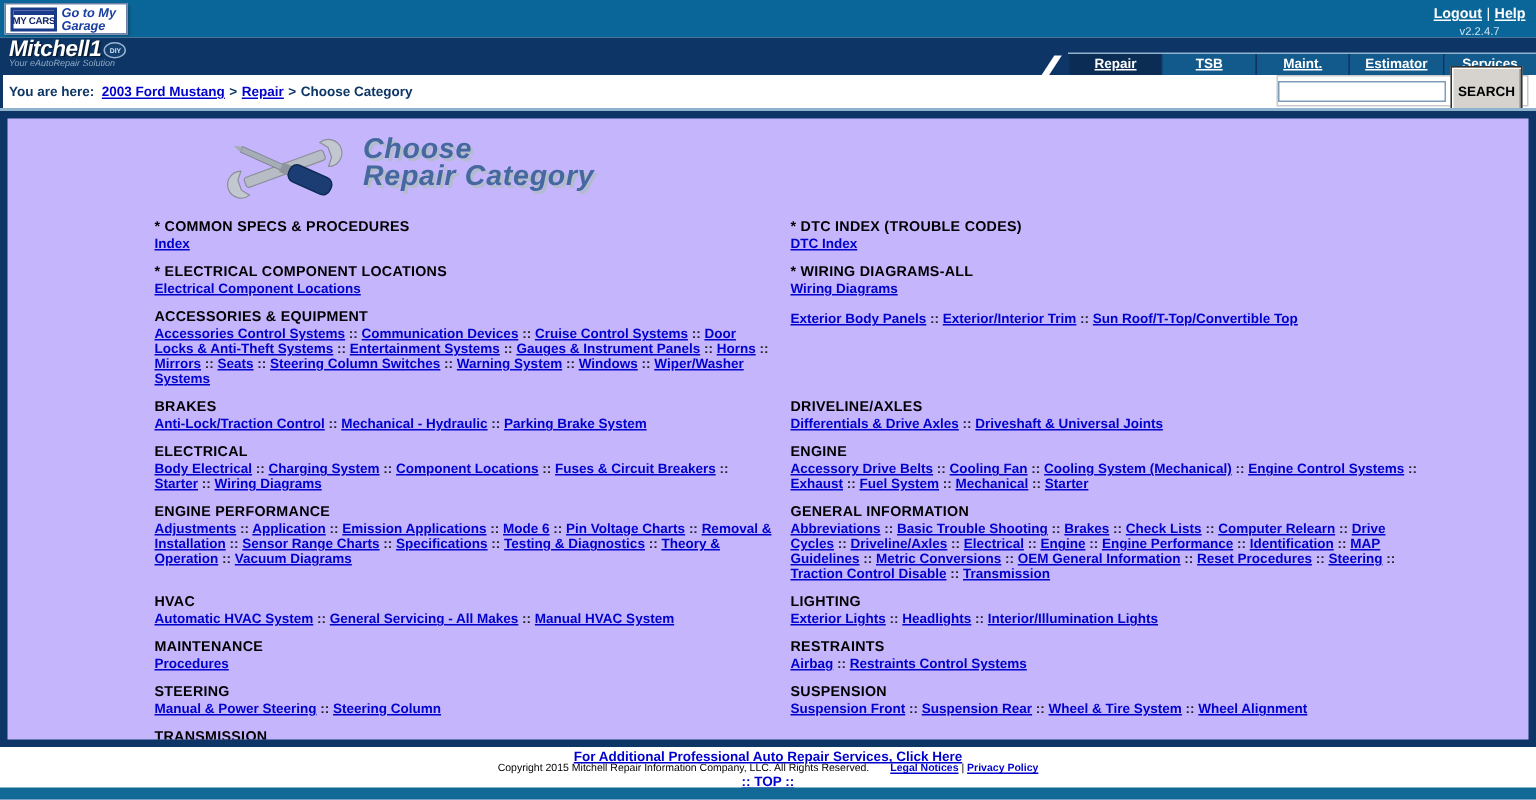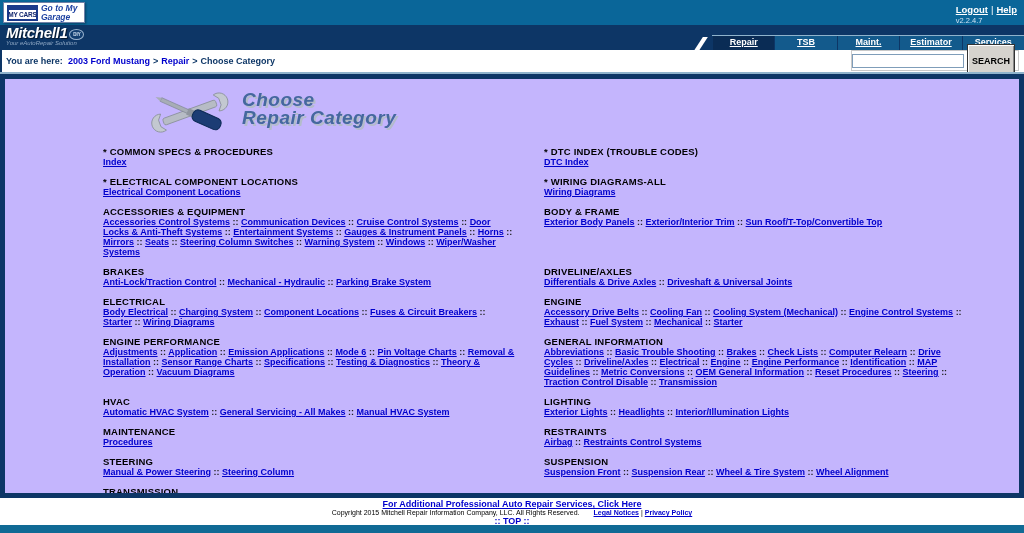--- a/index.html
+++ b/index.html
@@ -15,21 +15,21 @@
   a{cursor:pointer;}
 
   
   .band-top{position:absolute;top:0;left:0;right:0;height:25px;background:var(--teal);}
   .mycars{position:absolute;left:3px;top:2px;height:21px;background:#fff;border:1px solid #6f81a8;
     display:flex;align-items:center;gap:3px;padding:1px 3px;box-shadow:1px 1px 2px rgba(0,0,0,.35);cursor:pointer;}
   .plate{width:31px;height:16px;border:2px solid #1a3a8c;background:#fff;display:flex;flex-direction:column;align-items:center;}
   .plate-top{width:100%;height:3px;background:#1a3a8c;}
   .plate-text{font-size:6.5px;font-weight:bold;color:#13286e;line-height:9px;letter-spacing:-0.2px;white-space:nowrap;}
   .garage-label{font-size:8.5px;font-weight:bold;font-style:italic;color:#1a3fa0;width:40px;line-height:9px;}
-  .top-right{position:absolute;right:7px;top:4px;text-align:left;}
+  .top-right{position:absolute;right:7px;top:4px;text-align:center;}
   .top-links{font-size:9.5px;font-weight:bold;color:#fff;}
   .top-links a{color:#fff;text-decoration:underline;}
   .top-links .pipe{margin:0 3px;font-weight:normal;}
   .version{font-size:7.5px;color:#cfe2f2;margin-top:1px;}
 
   
   .band-nav{position:absolute;top:25px;left:0;right:0;height:25px;background:var(--navy);}
   .brand{position:absolute;left:6px;top:1px;color:#fff;line-height:14px;cursor:pointer;}
   .brand-text{font-size:15px;font-weight:bold;font-style:italic;text-shadow:1px 1px 1px rgba(0,0,0,.6);letter-spacing:-0.3px;}
   .diy-badge{display:inline-block;width:15px;height:11px;border:1px solid #9ab4d0;border-radius:50%;
@@ -37,35 +37,35 @@
   .tagline{font-size:6px;font-style:italic;color:#8fa8c4;line-height:7px;}
   .tabstrip{position:absolute;left:712px;right:0;top:10px;bottom:0;display:flex;border-top:1px solid var(--accent);}
   .slash{position:absolute;left:-14px;top:1px;width:5px;height:15px;background:#fff;transform:skewX(-33deg);}
   .tab{flex:1;text-align:center;font-size:9px;font-weight:bold;color:#fff;text-decoration:underline;
     line-height:13px;background:var(--tabblue);border-left:1px solid var(--navy);cursor:pointer;}
   .tab.active{background:var(--tabactive);}
 
   
   .crumb-row{position:absolute;top:50px;left:0;right:0;height:22px;background:#fff;border-left:2px solid var(--navy);}
   .breadcrumb{padding:6px 0 0 4px;font-size:9px;font-weight:bold;color:var(--navy);}
-  .breadcrumb a{color:var(--link);}
+  .breadcrumb a{color:var(--link);text-decoration:underline;}
   .crumb-sep{margin:0 3px;}
   .search-panel{position:absolute;top:50px;right:5px;width:168px;height:21px;background:#fff;border:1px solid #c9c9c9;
     display:flex;align-items:center;justify-content:flex-end;gap:3px;padding:0 3px;}
   .search-input{width:112px;height:14px;border:1px solid #7f9db9;font-size:9px;padding:0 2px;font-family:inherit;}
   .search-button{height:33px;font-size:9px;font-weight:bold;color:#000;background:#d6d3ce;border:1px solid #333;
     box-shadow:inset 1px 1px 0 #fff, inset -1px -1px 0 #888;padding:1px 4px;font-family:inherit;cursor:pointer;}
 
   
   .accent-line{position:absolute;top:72px;left:0;right:0;height:2px;background:var(--accent);}
   .content{position:absolute;top:74px;left:0;right:0;height:424px;background:#c4b5fd;border:5px solid var(--navy);overflow:hidden;}
   .title-block{margin:10px 0 2px 145px;display:flex;align-items:flex-start;gap:12px;height:54px;}
   .title-text{font-size:19px;line-height:18px;font-weight:bold;font-style:italic;color:var(--titleblue);
     letter-spacing:0.5px;text-shadow:2px 2px 0 #b3bccb;padding-top:2px;}
-  .cat-grid{margin:4px 0 0 98px;display:grid;grid-template-columns:412px 427px;column-gap:29px;}
+  .cat-grid{margin:4px 0 0 98px;display:grid;grid-template-columns:412px 427px;column-gap:12px;}
   .cat-cell{margin-bottom:10px;}
   .cat-title{font-size:9.5px;line-height:10px;font-weight:bold;color:#000;letter-spacing:0.2px;}
   .cat-links{font-size:9px;line-height:10px;font-weight:bold;color:#222;}
   .cat-links a{color:var(--link);text-decoration:underline;}
   .link-sep{color:#222;}
 
   
   .footer{position:absolute;top:498px;left:0;right:0;height:28px;background:#fff;text-align:center;}
   .footer .l1{font-size:9px;line-height:10px;margin-top:1px;}
   .footer .l2{font-size:7px;line-height:8px;color:#000;}
@@ -154,21 +154,20 @@
       </div>
       <div class="cat-cell">
         <div class="cat-title">* WIRING DIAGRAMS-ALL</div>
         <div class="cat-links"><a>Wiring Diagrams</a></div>
       </div>
       <div class="cat-cell">
         <div class="cat-title">ACCESSORIES &amp; EQUIPMENT</div>
         <div class="cat-links"><a>Accessories Control Systems</a><span class="link-sep"> :: </span><a>Communication Devices</a><span class="link-sep"> :: </span><a>Cruise Control Systems</a><span class="link-sep"> :: </span><a>Door Locks &amp; Anti-Theft Systems</a><span class="link-sep"> :: </span><a>Entertainment Systems</a><span class="link-sep"> :: </span><a>Gauges &amp; Instrument Panels</a><span class="link-sep"> :: </span><a>Horns</a><span class="link-sep"> :: </span><a>Mirrors</a><span class="link-sep"> :: </span><a>Seats</a><span class="link-sep"> :: </span><a>Steering Column Switches</a><span class="link-sep"> :: </span><a>Warning System</a><span class="link-sep"> :: </span><a>Windows</a><span class="link-sep"> :: </span><a>Wiper/Washer Systems</a></div>
       </div>
       <div class="cat-cell">
-        <div class="cat-title">BODY &amp; FRAME</div>
         <div class="cat-links"><a>Exterior Body Panels</a><span class="link-sep"> :: </span><a>Exterior/Interior Trim</a><span class="link-sep"> :: </span><a>Sun Roof/T-Top/Convertible Top</a></div>
       </div>
       <div class="cat-cell">
         <div class="cat-title">BRAKES</div>
         <div class="cat-links"><a>Anti-Lock/Traction Control</a><span class="link-sep"> :: </span><a>Mechanical - Hydraulic</a><span class="link-sep"> :: </span><a>Parking Brake System</a></div>
       </div>
       <div class="cat-cell">
         <div class="cat-title">DRIVELINE/AXLES</div>
         <div class="cat-links"><a>Differentials &amp; Drive Axles</a><span class="link-sep"> :: </span><a>Driveshaft &amp; Universal Joints</a></div>
       </div>

